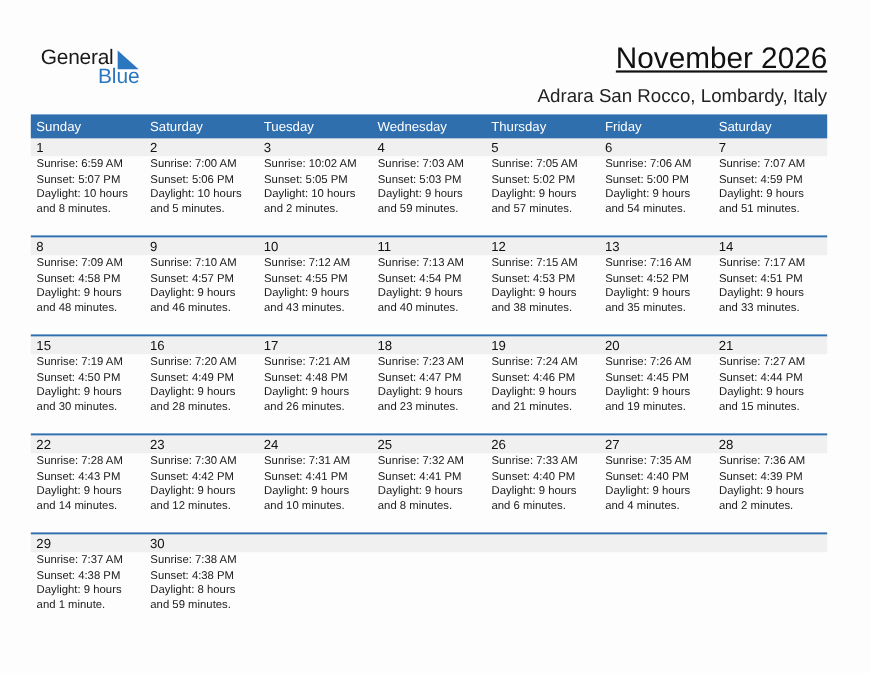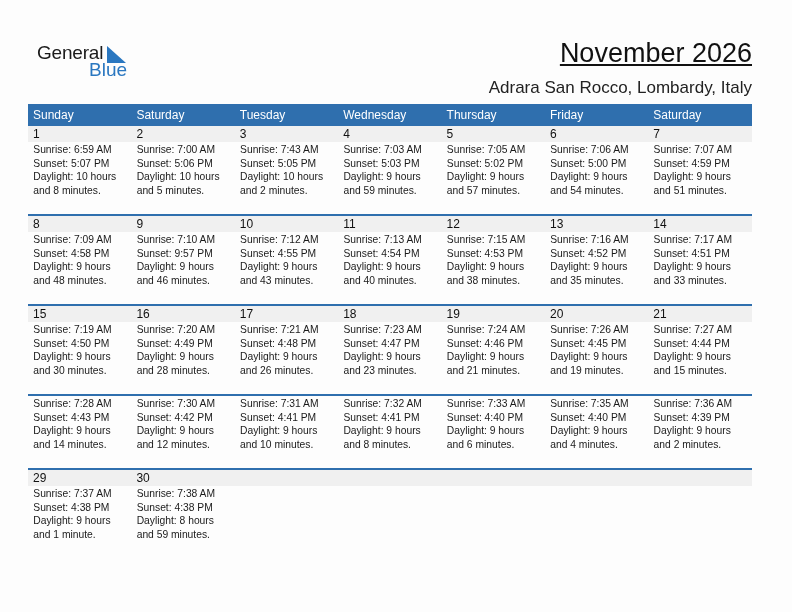--- a/index.html
+++ b/index.html
@@ -60,21 +60,21 @@
             <div>Daylight: 10 hours</div>
             <div>and 8 minutes.</div>
           </div>
           <div class="c">
             <div>Sunrise: 7:00 AM</div>
             <div>Sunset: 5:06 PM</div>
             <div>Daylight: 10 hours</div>
             <div>and 5 minutes.</div>
           </div>
           <div class="c">
-            <div>Sunrise: 7:43 AM</div>
+            <div>Sunrise: 10:02 AM</div>
             <div>Sunset: 5:05 PM</div>
             <div>Daylight: 10 hours</div>
             <div>and 2 minutes.</div>
           </div>
           <div class="c">
             <div>Sunrise: 7:03 AM</div>
             <div>Sunset: 5:03 PM</div>
             <div>Daylight: 9 hours</div>
             <div>and 59 minutes.</div>
           </div>
@@ -110,21 +110,21 @@
         </div>
         <div class="info">
           <div class="c">
             <div>Sunrise: 7:09 AM</div>
             <div>Sunset: 4:58 PM</div>
             <div>Daylight: 9 hours</div>
             <div>and 48 minutes.</div>
           </div>
           <div class="c">
             <div>Sunrise: 7:10 AM</div>
-            <div>Sunset: 9:57 PM</div>
+            <div>Sunset: 4:57 PM</div>
             <div>Daylight: 9 hours</div>
             <div>and 46 minutes.</div>
           </div>
           <div class="c">
             <div>Sunrise: 7:12 AM</div>
             <div>Sunset: 4:55 PM</div>
             <div>Daylight: 9 hours</div>
             <div>and 43 minutes.</div>
           </div>
           <div class="c">
@@ -202,20 +202,29 @@
           </div>
           <div class="c">
             <div>Sunrise: 7:27 AM</div>
             <div>Sunset: 4:44 PM</div>
             <div>Daylight: 9 hours</div>
             <div>and 15 minutes.</div>
           </div>
         </div>
       </div>
       <div class="week">
+        <div class="dbar">
+          <div>22</div>
+          <div>23</div>
+          <div>24</div>
+          <div>25</div>
+          <div>26</div>
+          <div>27</div>
+          <div>28</div>
+        </div>
         <div class="info">
           <div class="c">
             <div>Sunrise: 7:28 AM</div>
             <div>Sunset: 4:43 PM</div>
             <div>Daylight: 9 hours</div>
             <div>and 14 minutes.</div>
           </div>
           <div class="c">
             <div>Sunrise: 7:30 AM</div>
             <div>Sunset: 4:42 PM</div>

